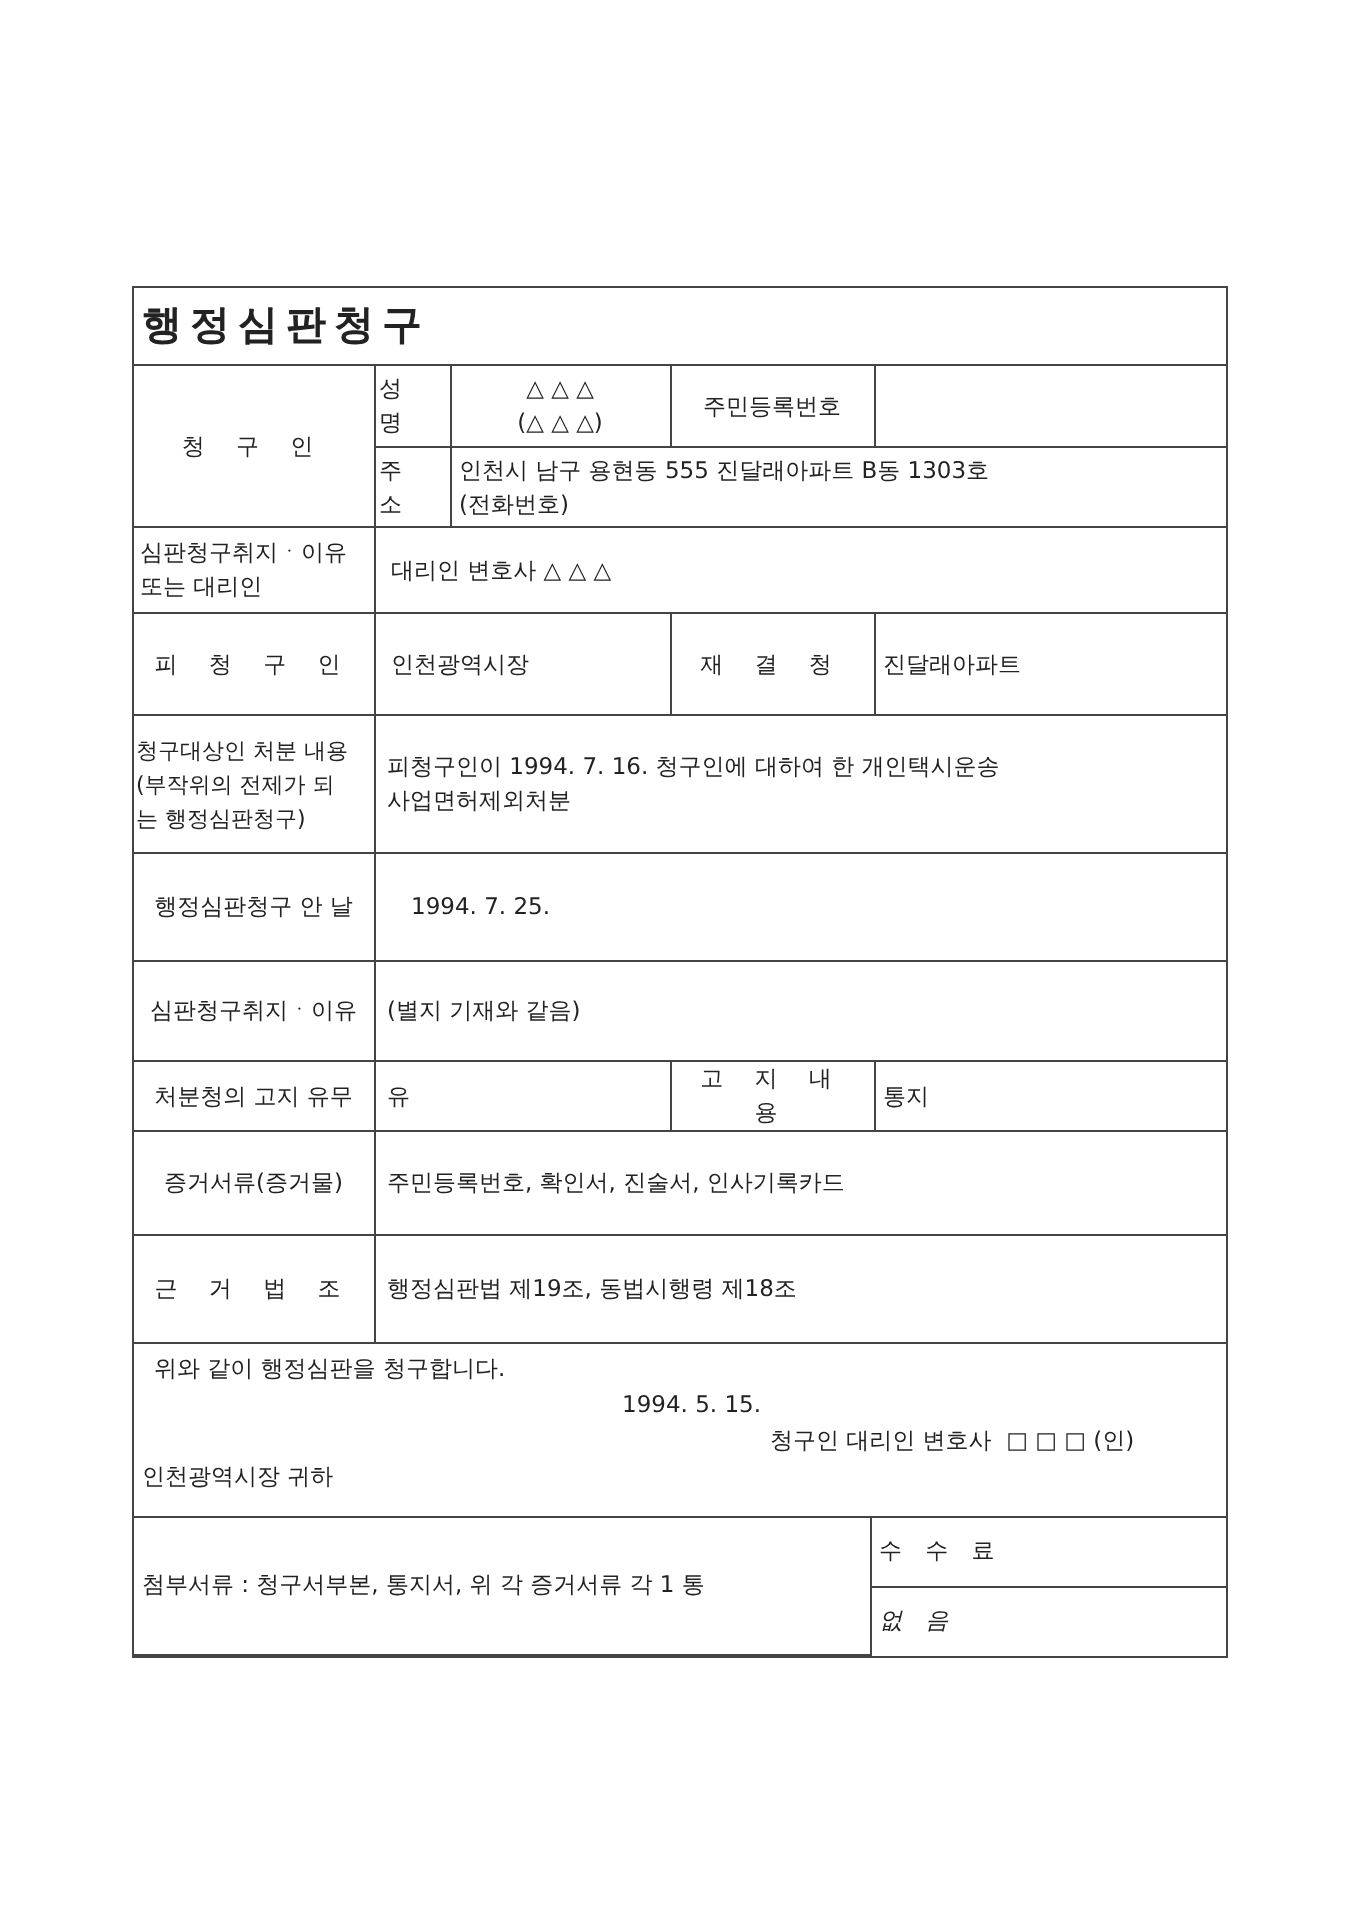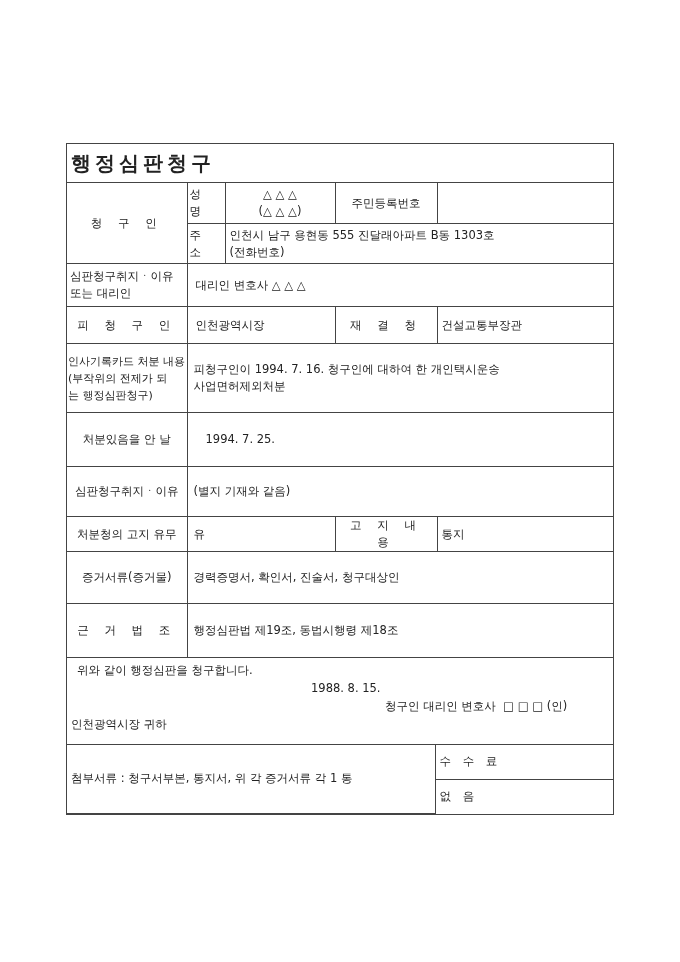--- a/index.html
+++ b/index.html
@@ -13,21 +13,21 @@
   .title { height: 38px; font-family: Liberation Sans, sans-serif; font-weight: bold; font-size: 20px; letter-spacing: 4px; }
   .center { text-align: center; }
   .spaced { letter-spacing: 6px; }
   .lbl-tight { padding: 0 2px; }
   .decl { height: 78px; padding: 4px 6px; position: relative; vertical-align: top; }
   .decl div { position: absolute; font-size: 11.5px; }
   .fee { letter-spacing: 4px; }
   .attach { padding-left: 4px; }
   .bottom-table td:first-child { border-left: none; }
   .bottom-table td:last-child { border-right: none; }
-  .bottom-table tr:last-child td { border-bottom: none; }
+  .bottom-table tr:last-child td { border-bottom: none; font-style: italic; }
 </style>
 </head>
 <body>
 
 <div class="form">
   <table>
     <colgroup>
       <col style="width:120px">
       <col style="width:38px">
       <col style="width:110px">
@@ -57,63 +57,63 @@
         <div>(전화번호)</div>
       </td>
     </tr>
     <tr style="height:43px">
       <td style="padding:0 3px">
         <div>심판청구취지ㆍ이유</div>
         <div>또는 대리인</div>
       </td>
       <td colspan="4" style="padding-left:8px">대리인 변호사 △ △ △</td>
     </tr>
-    <tr style="height:37px">
+    <tr style="height:51px">
       <td class="center spaced">피 청 구 인</td>
       <td colspan="2" style="padding-left:8px">인천광역시장</td>
       <td class="center spaced">재 결 청</td>
-      <td>건설교통부장관</td>
+      <td>진달래아파트</td>
     </tr>
     <tr style="height:69px">
       <td style="padding:0 1px; font-size:11px">
-        <div>인사기록카드 처분 내용</div>
+        <div>청구대상인 처분 내용</div>
         <div>(부작위의 전제가 되</div>
         <div>는 행정심판청구)</div>
       </td>
       <td colspan="4" style="padding-left:6px">
         <div>피청구인이 1994. 7. 16. 청구인에 대하여 한 개인택시운송</div>
         <div>사업면허제외처분</div>
       </td>
     </tr>
     <tr style="height:54px">
-      <td class="center">처분있음을 안 날</td>
+      <td class="center">행정심판청구 안 날</td>
       <td colspan="4" style="padding-left:18px">1994. 7. 25.</td>
     </tr>
     <tr style="height:50px">
       <td class="center">심판청구취지ㆍ이유</td>
       <td colspan="4" style="padding-left:6px">(별지 기재와 같음)</td>
     </tr>
     <tr style="height:34px">
       <td class="center">처분청의 고지 유무</td>
       <td colspan="2" style="padding-left:6px">유</td>
       <td class="center spaced">고 지 내 용</td>
       <td>통지</td>
     </tr>
     <tr style="height:52px">
       <td class="center">증거서류(증거물)</td>
-      <td colspan="4" style="padding-left:6px">경력증명서, 확인서, 진술서, 청구대상인</td>
+      <td colspan="4" style="padding-left:6px">주민등록번호, 확인서, 진술서, 인사기록카드</td>
     </tr>
     <tr style="height:54px">
       <td class="center spaced">근 거 법 조</td>
       <td colspan="4" style="padding-left:6px">행정심판법 제19조, 동법시행령 제18조</td>
     </tr>
     <tr>
       <td colspan="5" class="decl">
         <div style="left:10px; top:4px">위와 같이 행정심판을 청구합니다.</div>
-        <div style="left:244px; top:22px">1988. 8. 15.</div>
+        <div style="left:244px; top:22px">1994. 5. 15.</div>
         <div style="left:318px; top:40px; white-space:pre">청구인 대리인 변호사  □ □ □ (인)</div>
         <div style="left:4px; top:58px">인천광역시장 귀하</div>
       </td>
     </tr>
   </tbody>
     </table>
   <table class="bottom-table">
     <colgroup>
       <col style="width:368px">
       <col>

